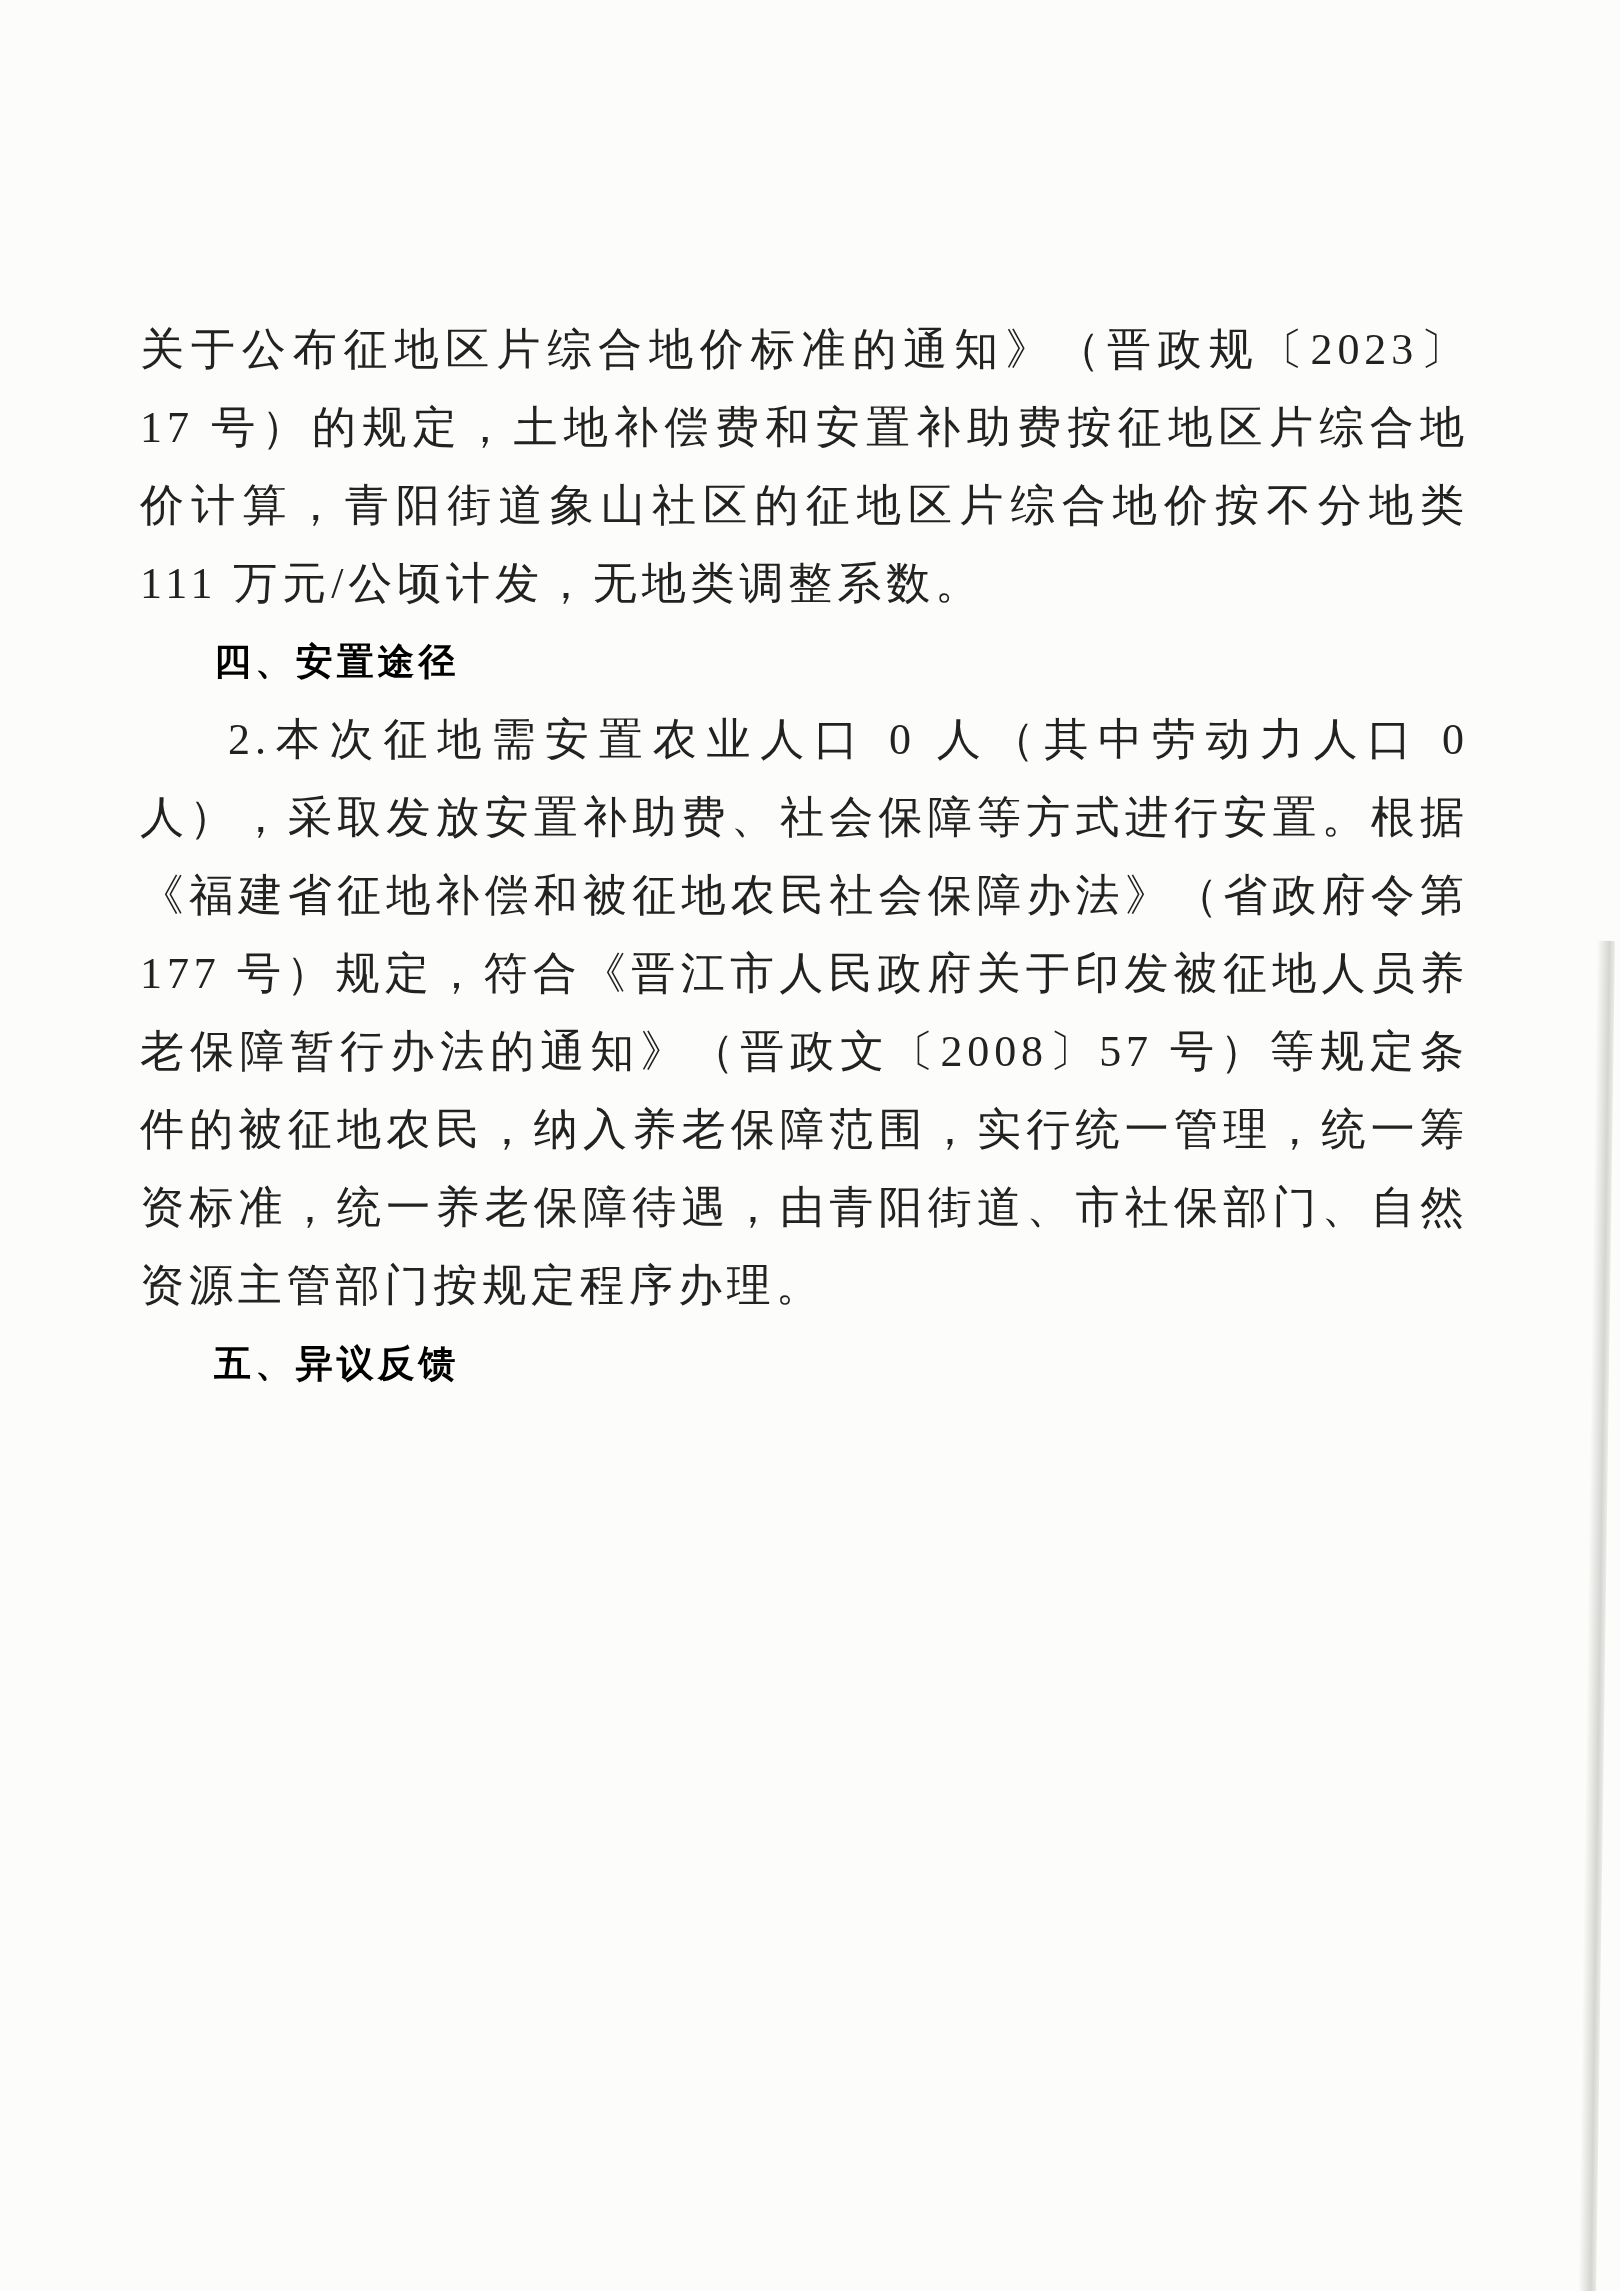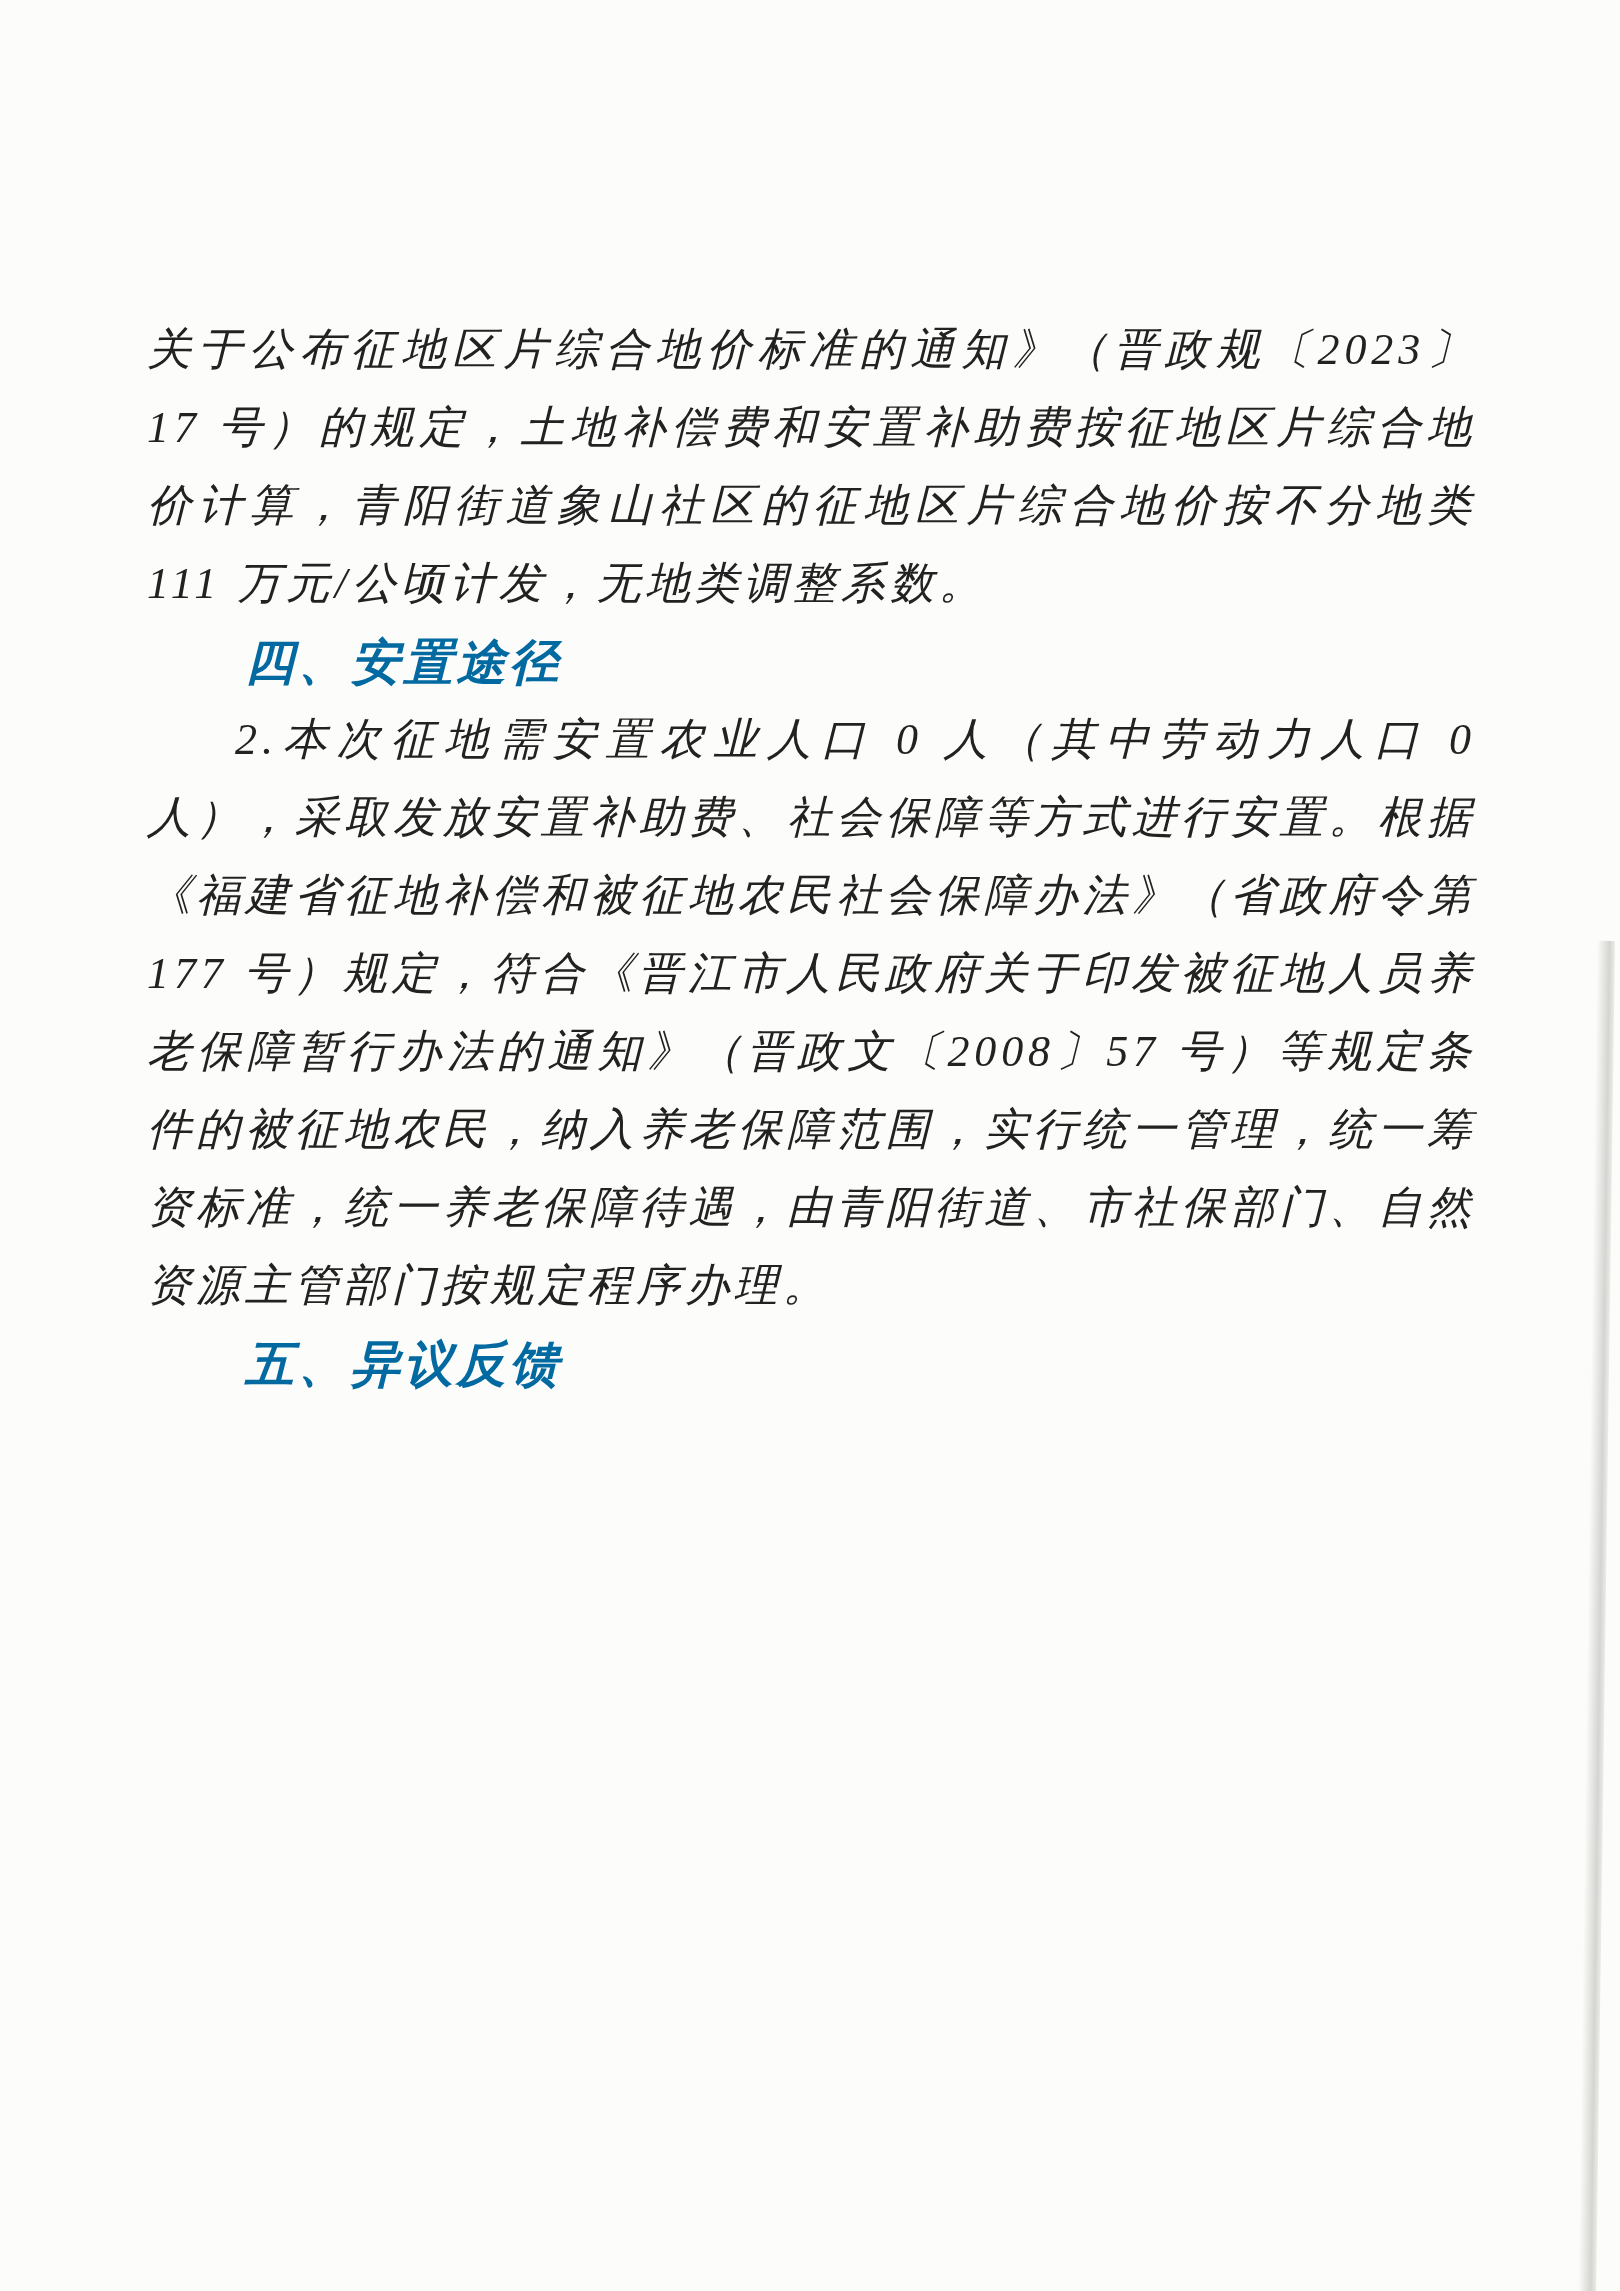--- a/index.html
+++ b/index.html
@@ -13,44 +13,43 @@
     height: 2292px;
     margin: 0 auto;
     background: #fcfcfa;
     overflow: hidden;
     font-family: "Liberation Serif", "DejaVu Serif", serif;
     color: #222222;
   }
   .text-block {
     position: absolute;
     top: 311px;
-    left: 147px;
+    left: 140px;
     width: 1329px;
     font-size: 44px;
     line-height: 78px;
     letter-spacing: 4.9px;
     text-align: justify;
     text-justify: inter-character;
-    font-style: italic;
   }
   .para {
     margin: 0;
     text-indent: 2em;
   }
   .para.no-indent {
     text-indent: 0;
   }
   .heading {
     margin: 0;
     text-indent: 2em;
     font-family: "Liberation Sans", "DejaVu Sans", sans-serif;
     font-weight: 700;
-    font-size: 49px;
+    font-size: 37px;
     letter-spacing: 3.9px;
-    color: #0369a1;
+    color: #000000;
   }
   
   .scan-shadow {
     position: absolute;
     top: 941px;
     right: 5.9px;
     width: 17.6px;
     height: 1392px;
     background: linear-gradient(to right, rgba(120,120,115,0) 0%, rgba(120,120,115,0.30) 70%, rgba(160,160,155,0.18) 100%);
     transform: rotate(0.8deg);

